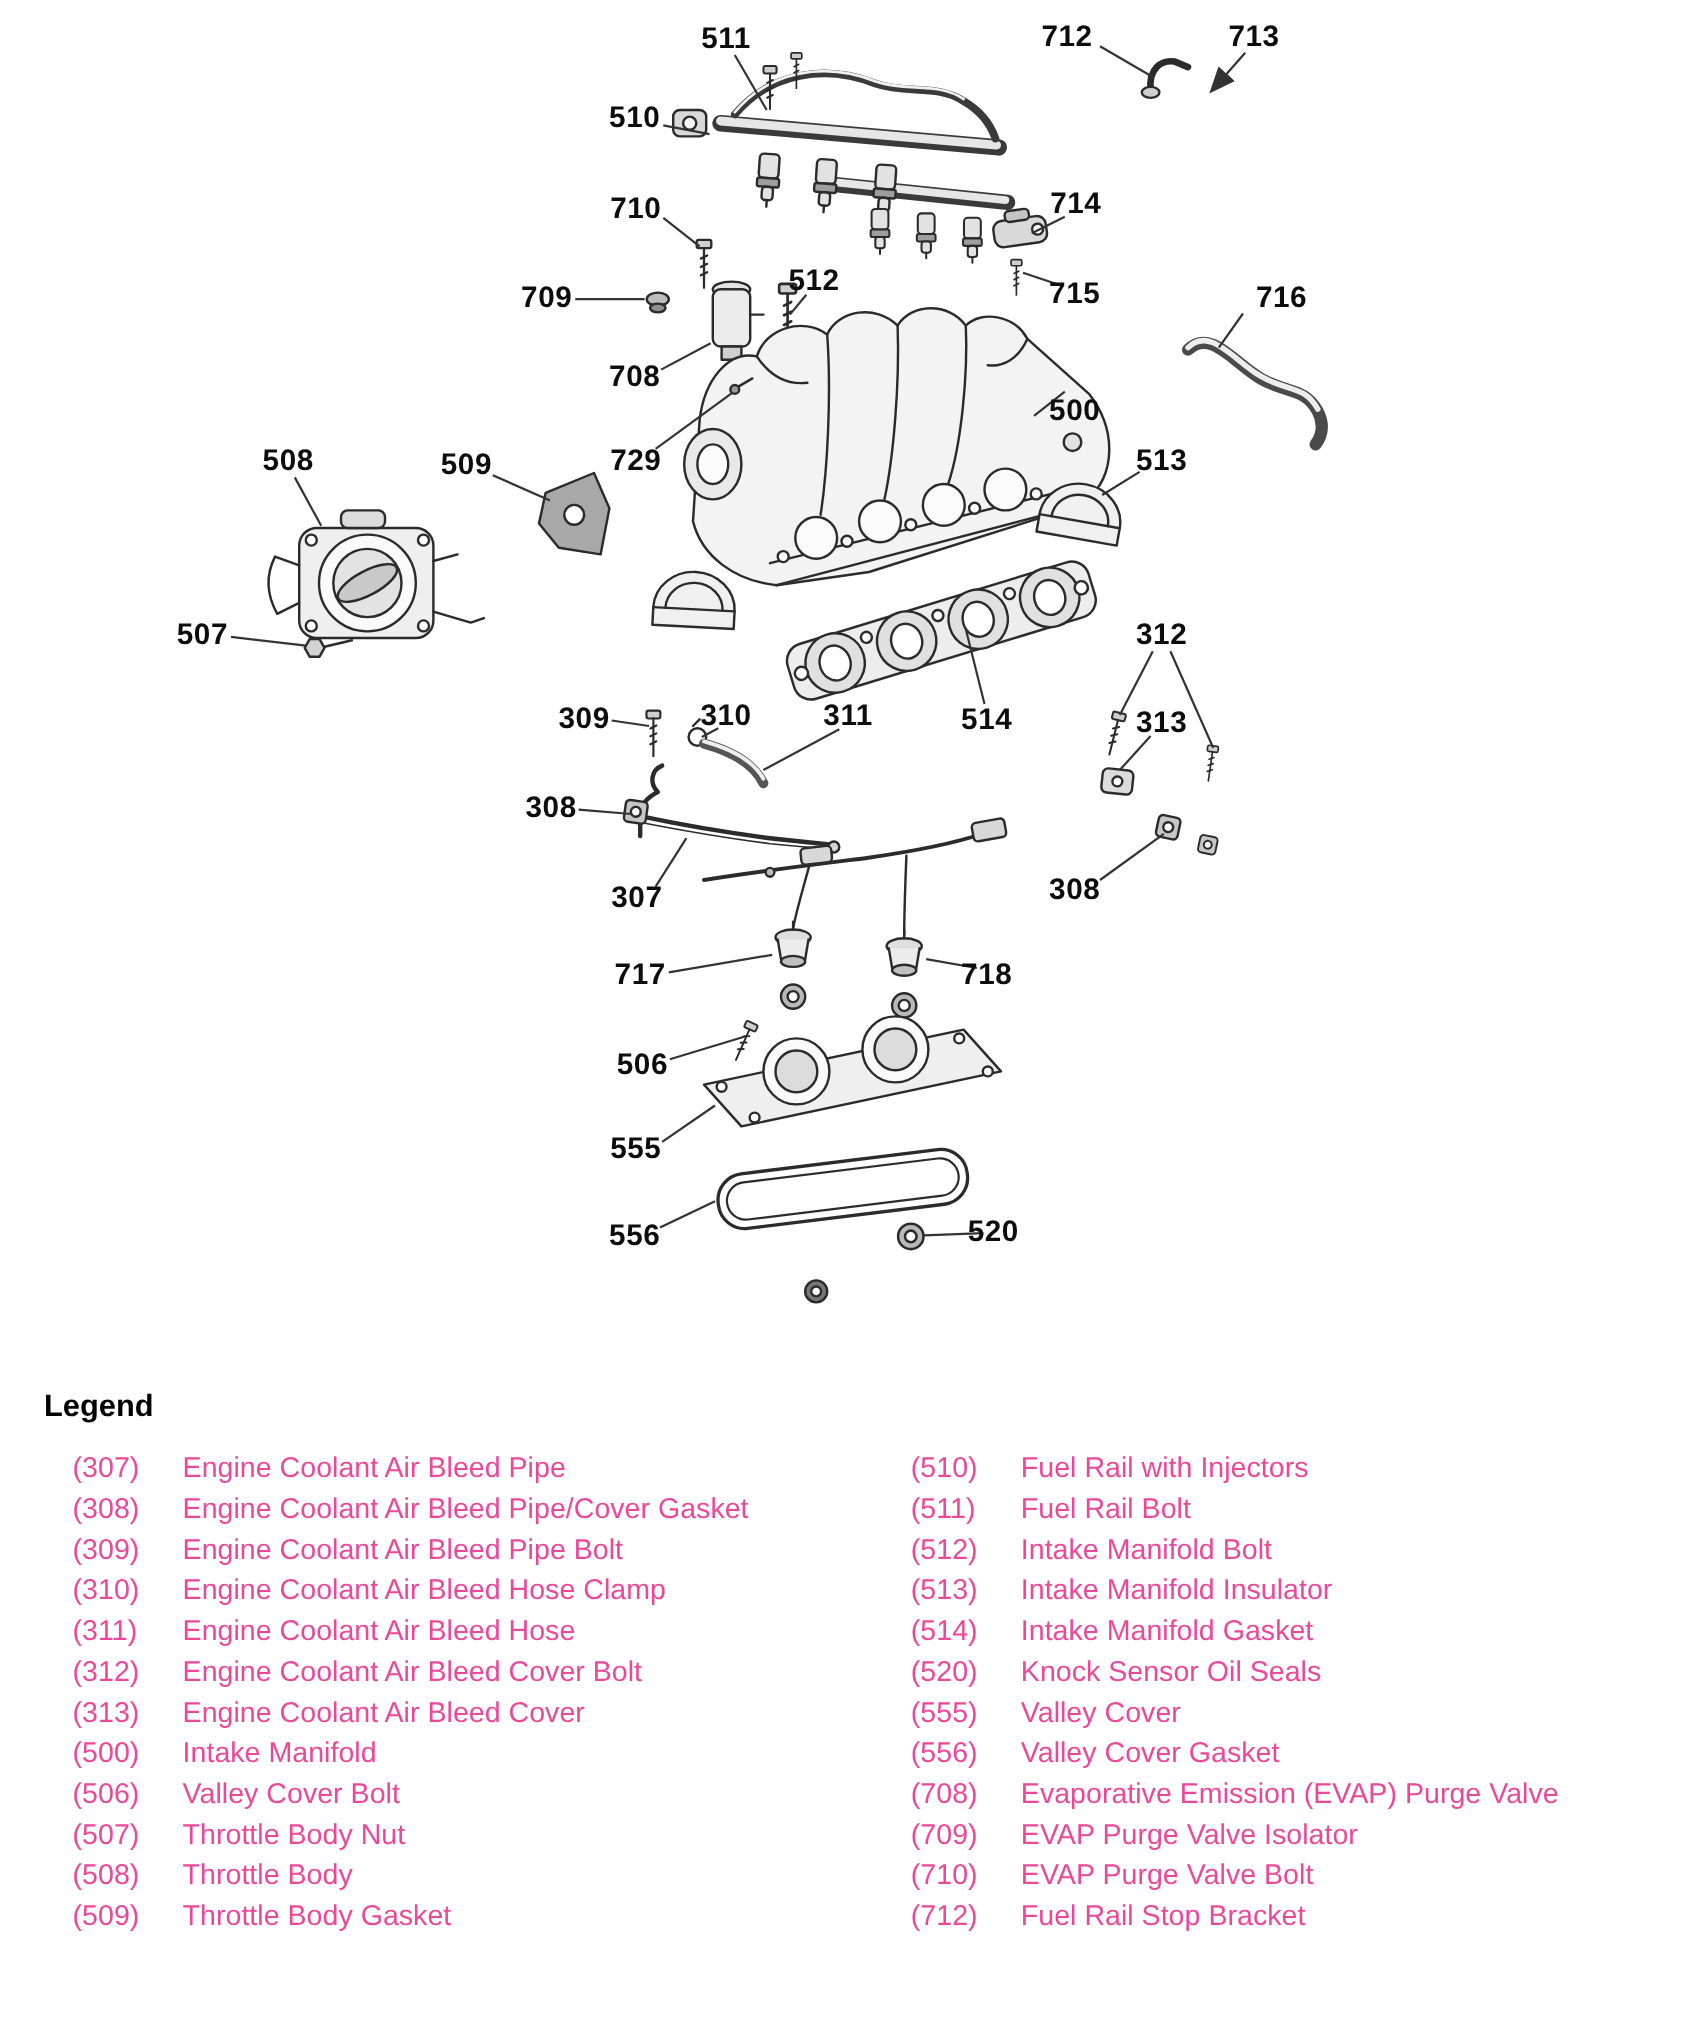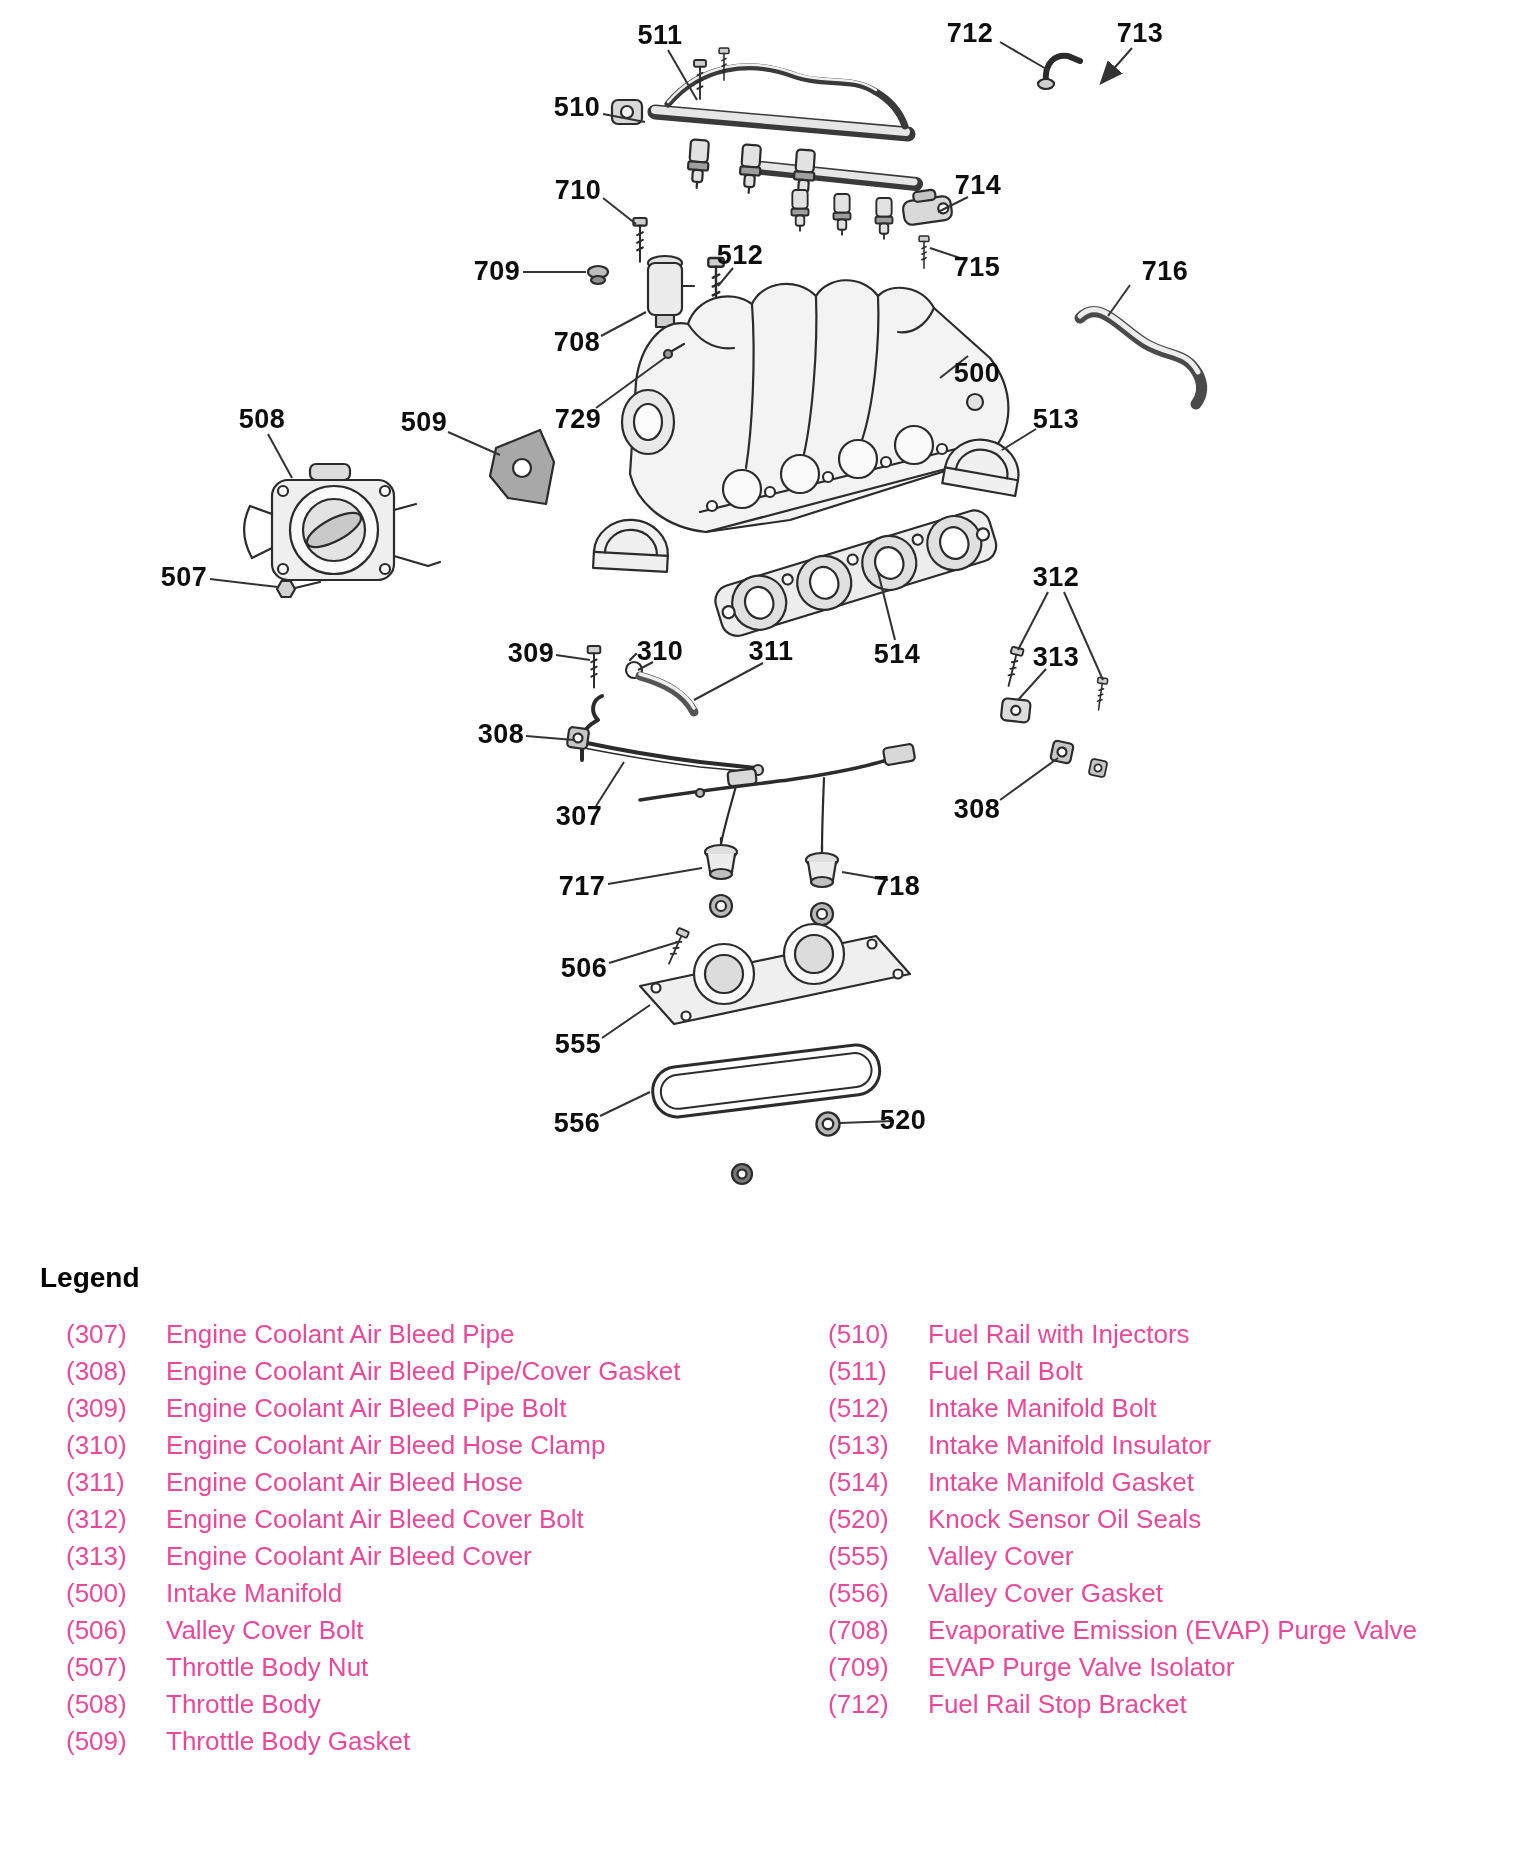--- a/index.html
+++ b/index.html
@@ -466,18 +466,22 @@
       </div>
       <div class="legend-row">
         <span class="legend-num">(708)</span>
         <span class="legend-label">Evaporative Emission (EVAP) Purge Valve</span>
       </div>
       <div class="legend-row">
         <span class="legend-num">(709)</span>
         <span class="legend-label">EVAP Purge Valve Isolator</span>
       </div>
       <div class="legend-row">
+        <span class="legend-num">(710)</span>
+        <span class="legend-label">EVAP Purge Valve Bolt</span>
+      </div>
+      <div class="legend-row">
         <span class="legend-num">(712)</span>
         <span class="legend-label">Fuel Rail Stop Bracket</span>
       </div>
     </div>
 
 </div>
 
 </body></html>

